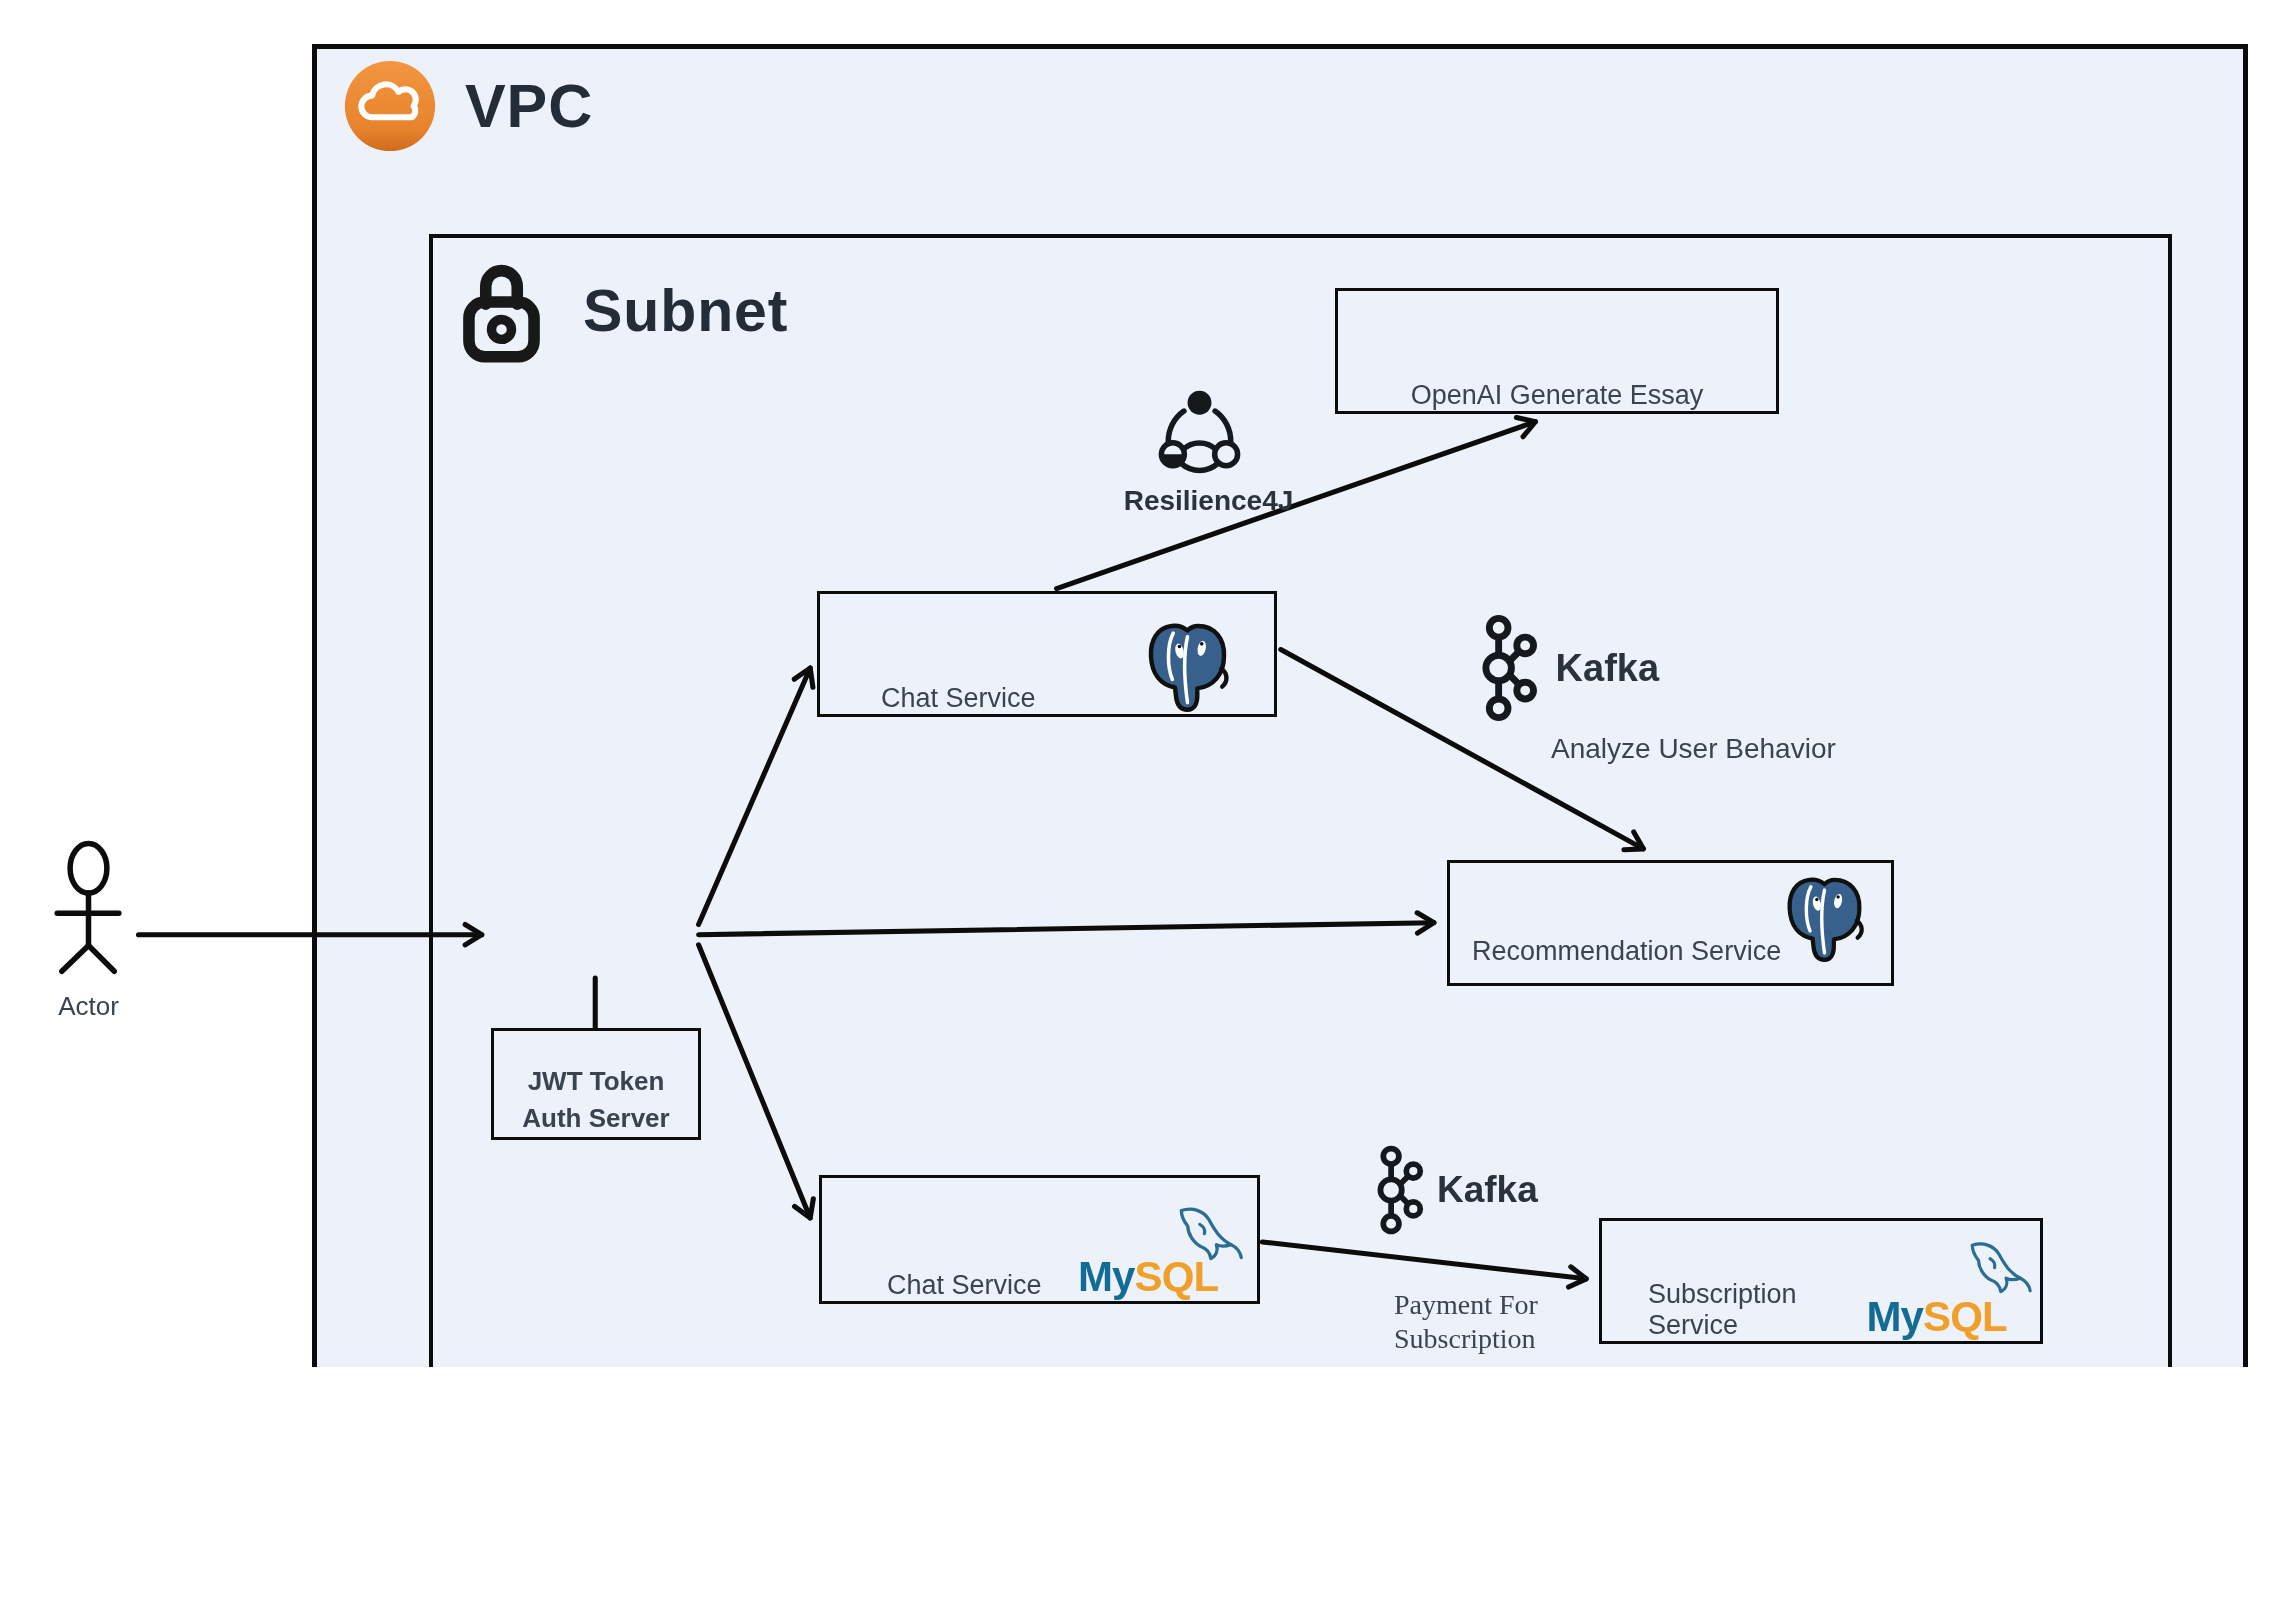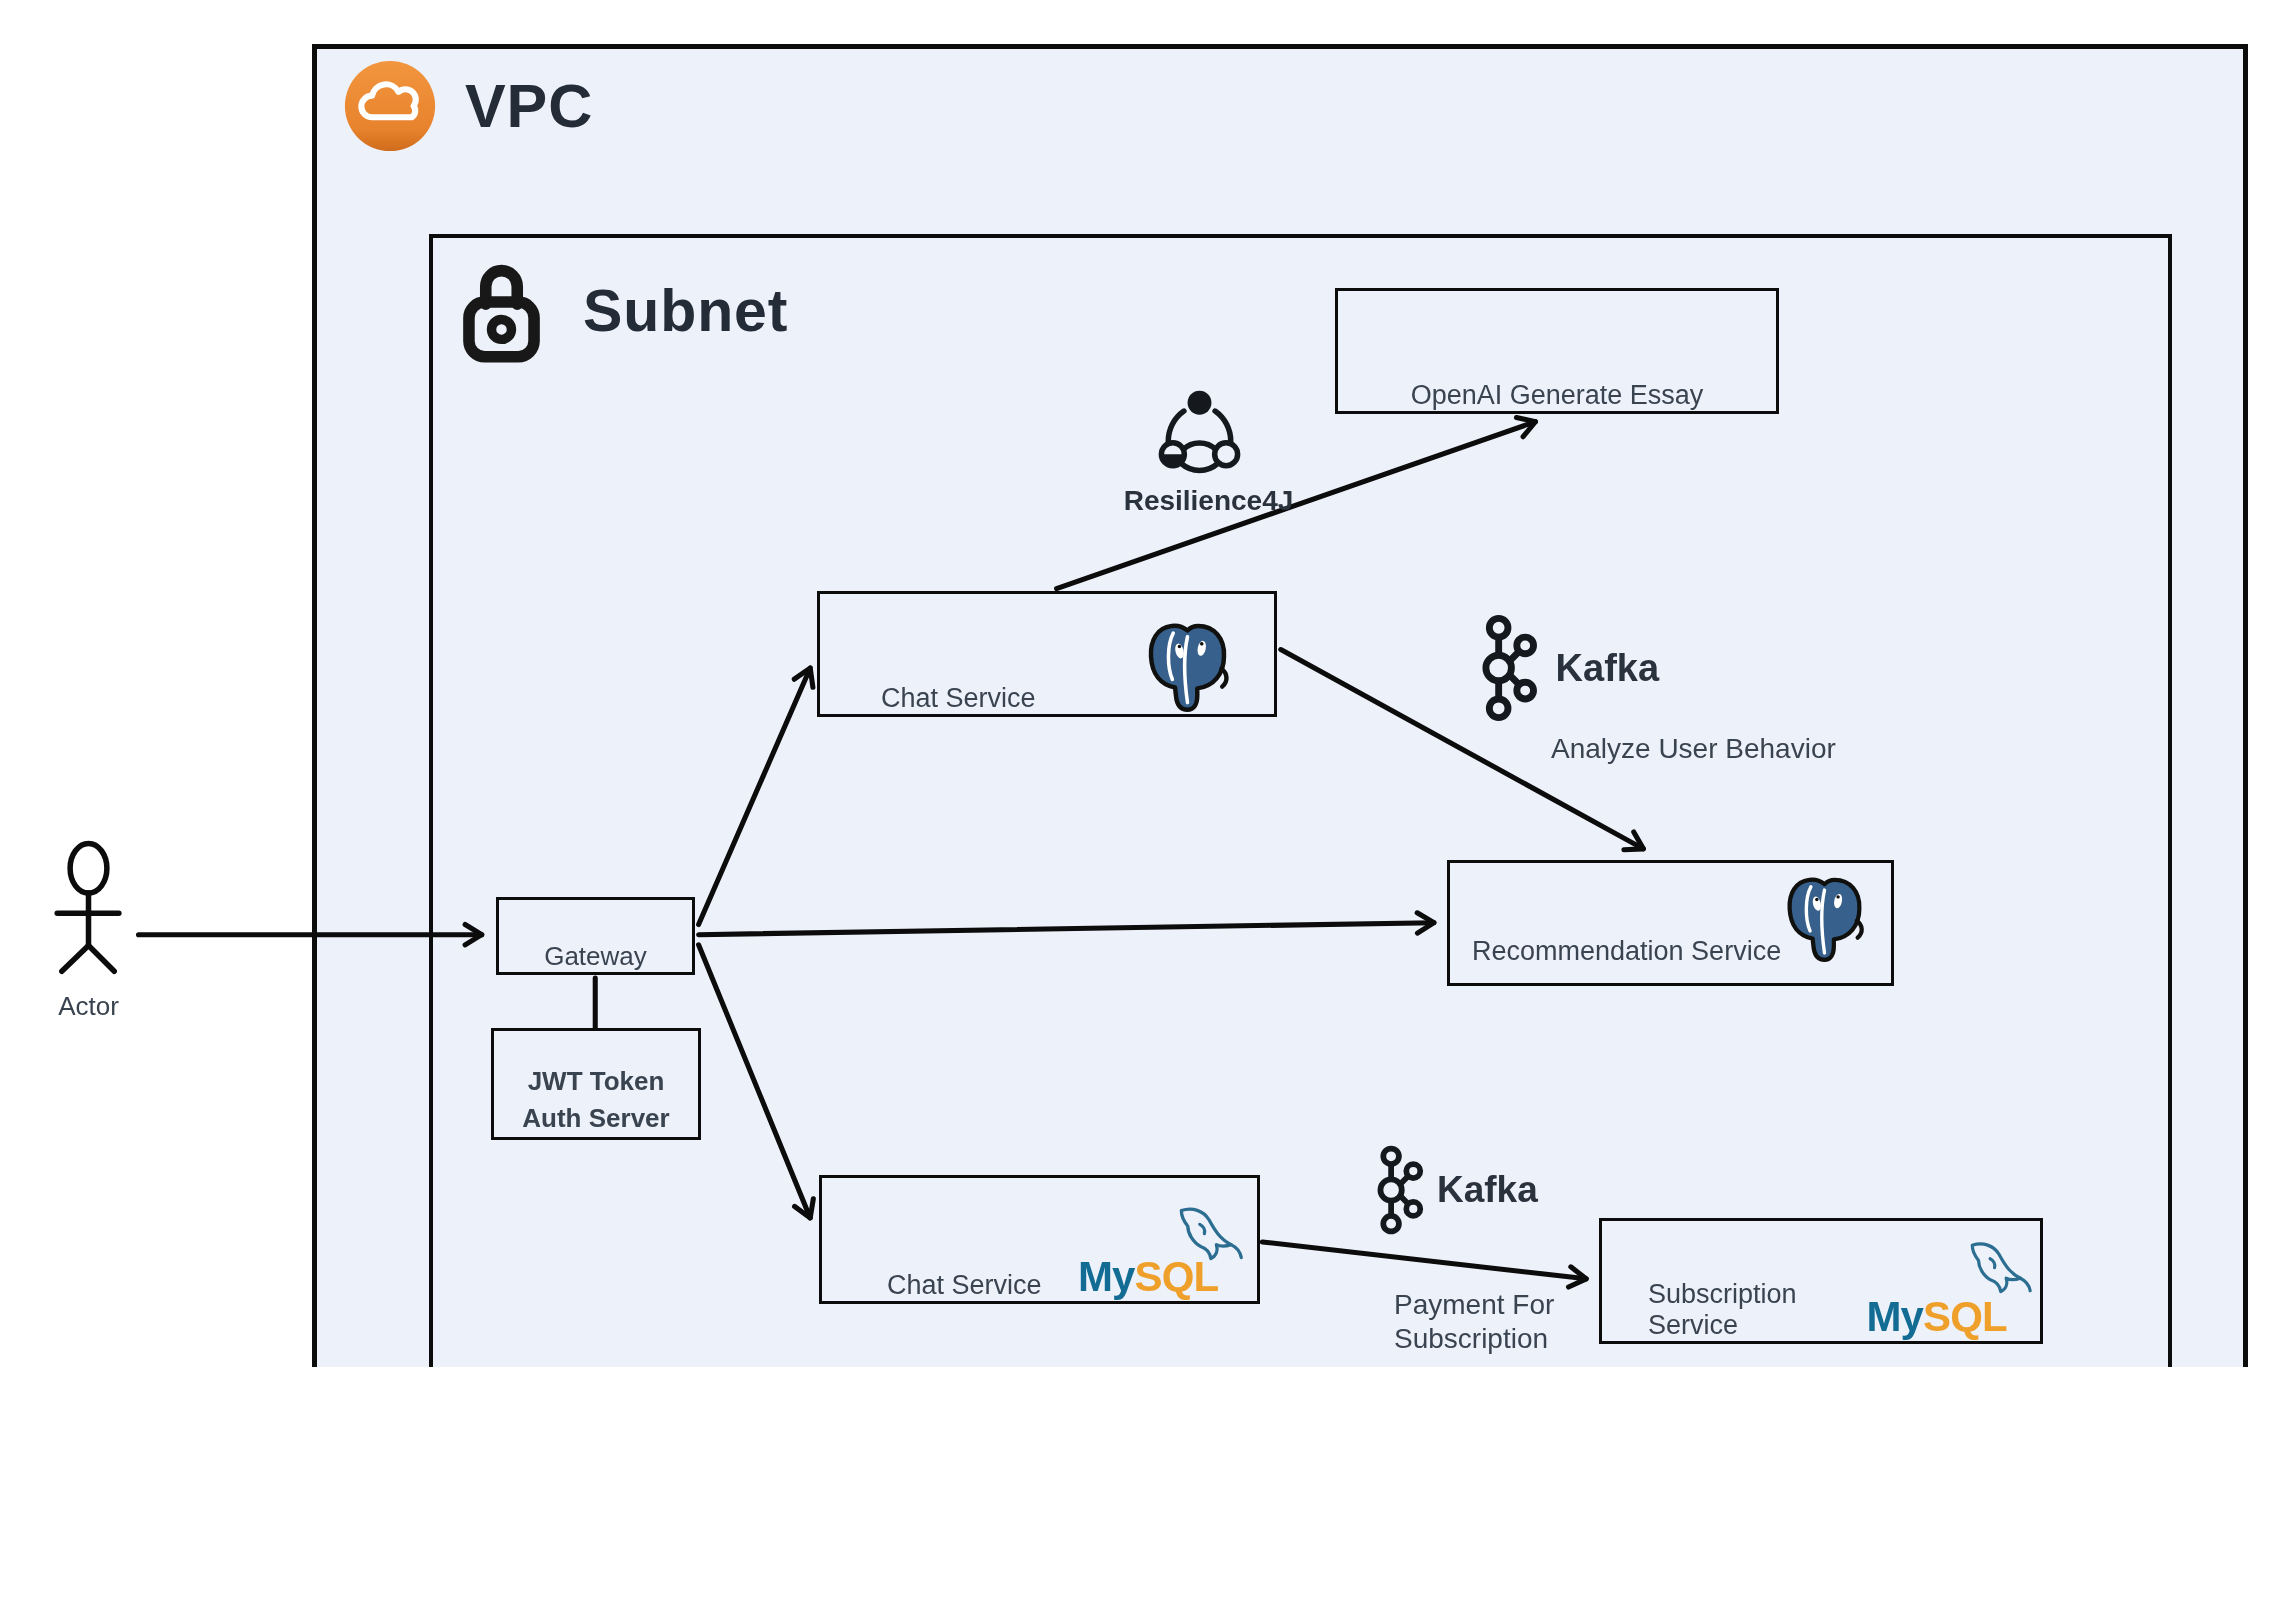--- a/index.html
+++ b/index.html
@@ -126,23 +126,20 @@
       <path d="M88,54 C95,59 96,68 89,74" fill="none" stroke="#10100f" stroke-width="5" stroke-linecap="round"></path>
       <path d="M34,14 C27,27 27,52 33,66" fill="none" stroke="#ffffff" stroke-width="4" stroke-linecap="round"></path>
       <path d="M50,18 C46,36 46,64 50,92" fill="none" stroke="#ffffff" stroke-width="4" stroke-linecap="round"></path>
       <ellipse cx="41" cy="34" rx="4.5" ry="8.5" fill="#ffffff" transform="rotate(-14 41 34)"></ellipse>
       <circle cx="41" cy="29" r="2" fill="#10100f"></circle>
       <ellipse cx="66" cy="31" rx="4.5" ry="8.5" fill="#ffffff" transform="rotate(12 66 31)"></ellipse>
       <circle cx="66" cy="26" r="2" fill="#10100f"></circle>
     </svg>
   </div>
 
-  <div class="node centered" style="left:496px; top:897px; width:199px; height:78px; font-size:26px;">
-    <span>Gateway</span>
-  </div>
 
   <div class="node" style="left:491px; top:1028px; width:210px; height:112px; font-size:26px;font-weight:bold;">
     <div class="two-line">
       <span>JWT Token</span>
       <span>Auth Server</span>
     </div>
   </div>
 
   <div class="node" style="left:819px; top:1175px; width:441px; height:129px; padding:0 11px 0 65px;">
     <span>Chat Service</span>
@@ -219,19 +216,19 @@
         <line x1="22" y1="70" x2="22" y2="87"></line>
         <circle cx="22" cy="97" r="9.5"></circle>
         <line x1="33" y1="49" x2="43" y2="39"></line>
         <circle cx="49" cy="33" r="8.5"></circle>
         <line x1="33" y1="63" x2="43" y2="73"></line>
         <circle cx="49" cy="79" r="8.5"></circle>
       </g>
     </svg>
     <span class="kafka-word" style="font-size:37px;">Kafka</span>
   </div>
-  <div class="annotation-label note-two-line" style="left:1394px; top:1288px;">
+  <div class="annotation-label note-two-line" style="left:1394px; top:1288px;font-family:Liberation Serif, serif;">
     <span>Payment For</span>
     <span>Subscription</span>
   </div>
 
 </div>
 
 
 </body></html>

